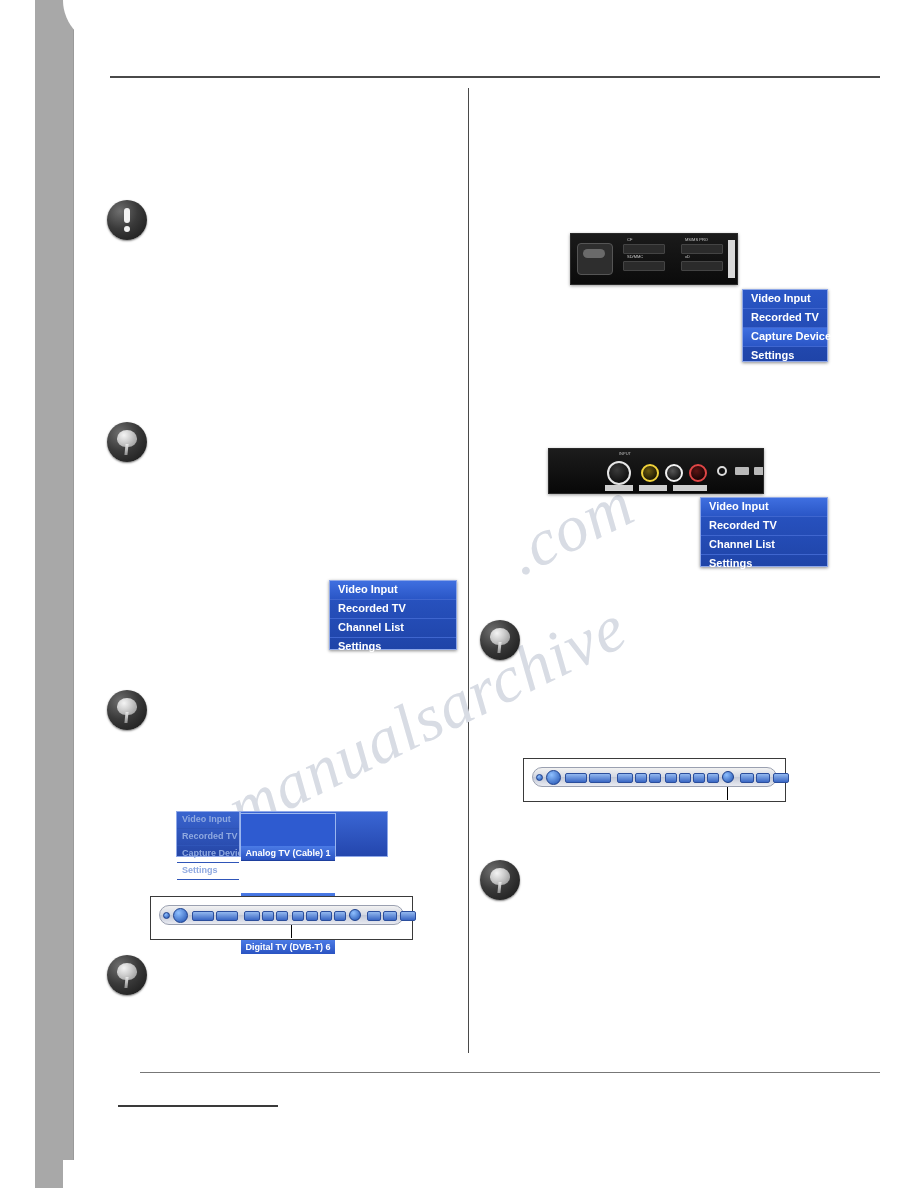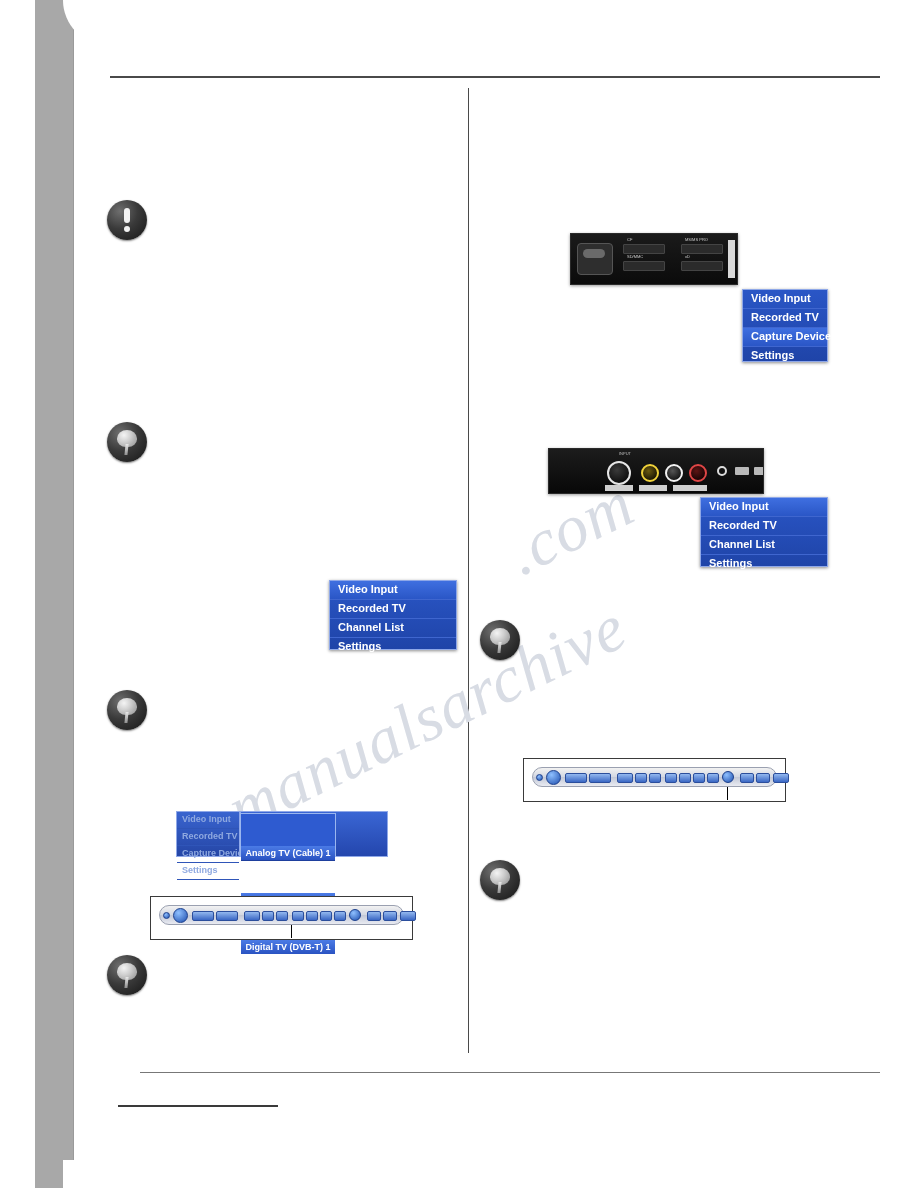--- a/index.html
+++ b/index.html
@@ -377,21 +377,21 @@
   <div class="menu-dim" style="left:176px; top:811px; width:64px; height:46px;">
     <div class="menu-row" style="font-size:9px;padding:1px 5px 2px 5px;">Video Input</div>
     <div class="menu-row" style="font-size:9px;padding:1px 5px 2px 5px;">Recorded TV</div>
     <div class="menu-row" style="font-size:9px;padding:1px 5px 2px 5px;">Capture Device</div>
     <div class="menu-row" style="font-size:9px;padding:1px 5px 2px 5px;">Settings</div>
   </div>
   <div style="position:absolute;left:240px;top:811px;width:148px;height:46px;background:linear-gradient(to bottom,#3a66d4,#2446ad);border:1px solid #8fa8e8;box-sizing:border-box;"></div>
   <div class="submenu" style="left:240px; top:813px; width:96px; height:44px;">
     <div class="submenu-row">Analog TV (Cable) 1</div>
     <div class="submenu-row">Analog TV (Antenna) 4</div>
-    <div class="submenu-row">Digital TV (DVB-T) 1</div>
+    <div class="submenu-row">Digital TV (DVB-T) 6</div>
   </div>
 
   <div class="toolbar" style="left:150px; top:896px; width:263px; height:44px;">
     <div class="tb-inner">
       <div class="tb-round" style="left:3px;top:6px;width:7px;height:7px;"></div>
       <div class="tb-round" style="left:13px;top:2px;width:15px;height:15px;"></div>
       <div class="tb-bar" style="left:32px;width:22px;"></div>
       <div class="tb-bar" style="left:56px;width:22px;"></div>
       <div class="tb-bar" style="left:84px;width:16px;"></div>
       <div class="tb-bar" style="left:102px;width:12px;"></div>

